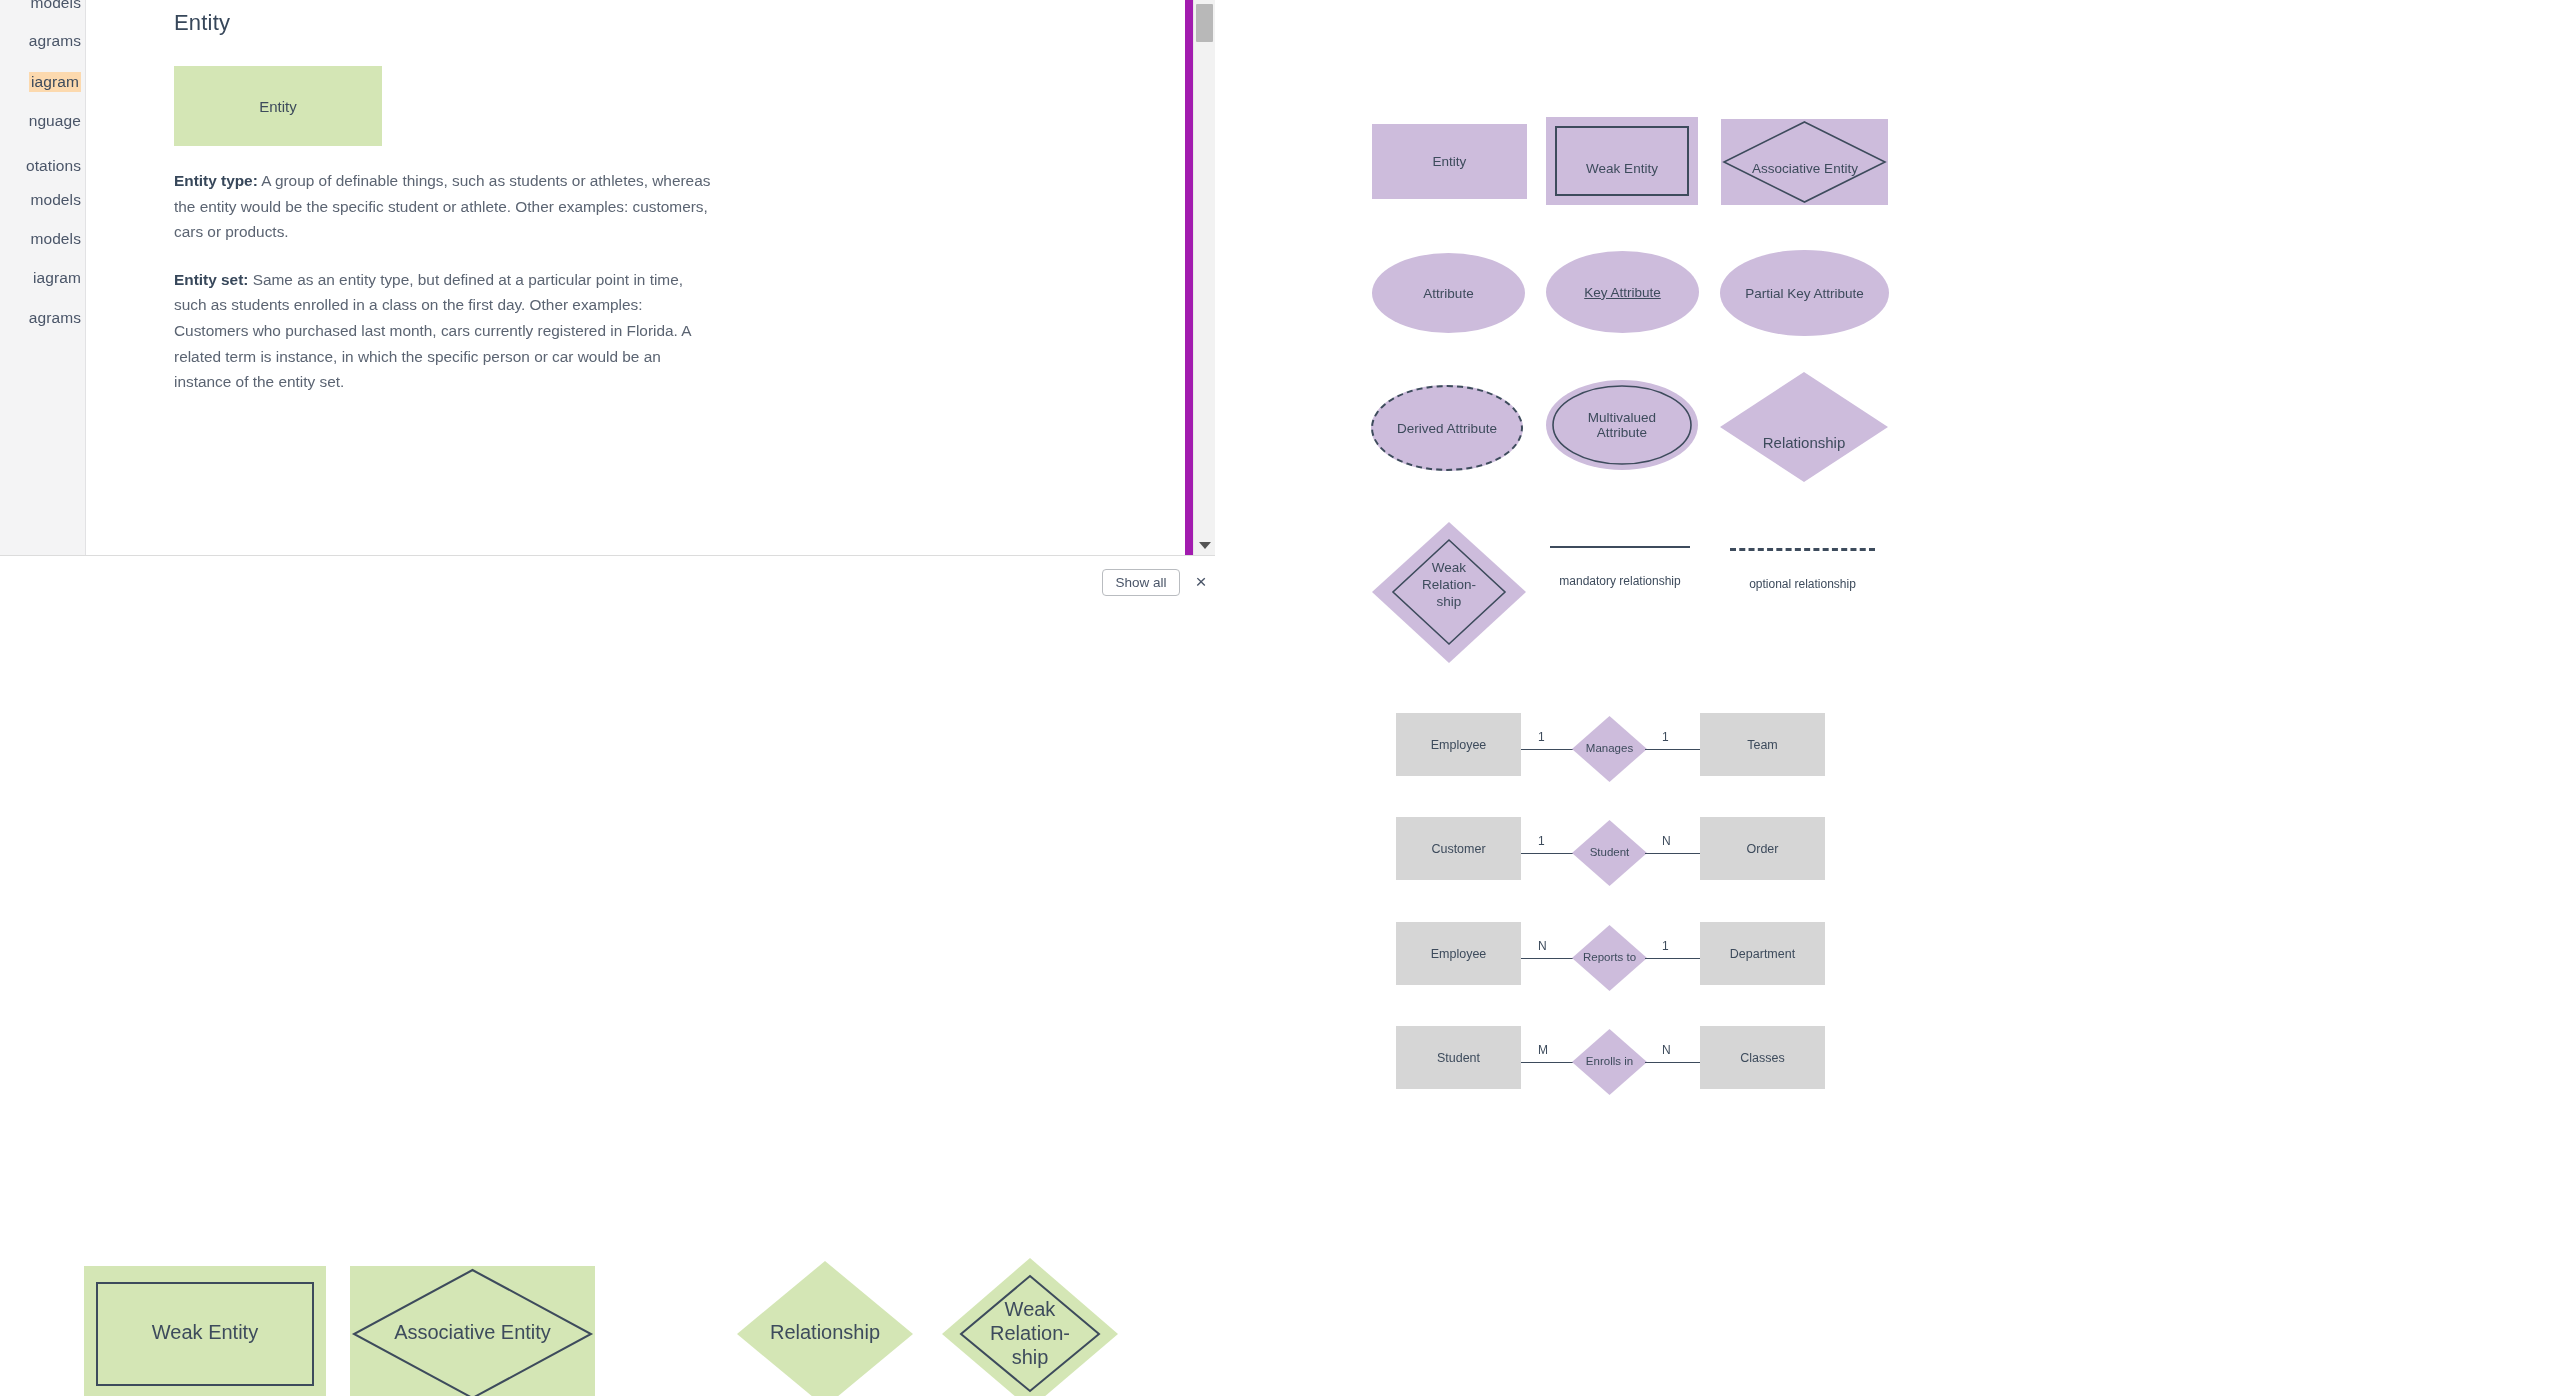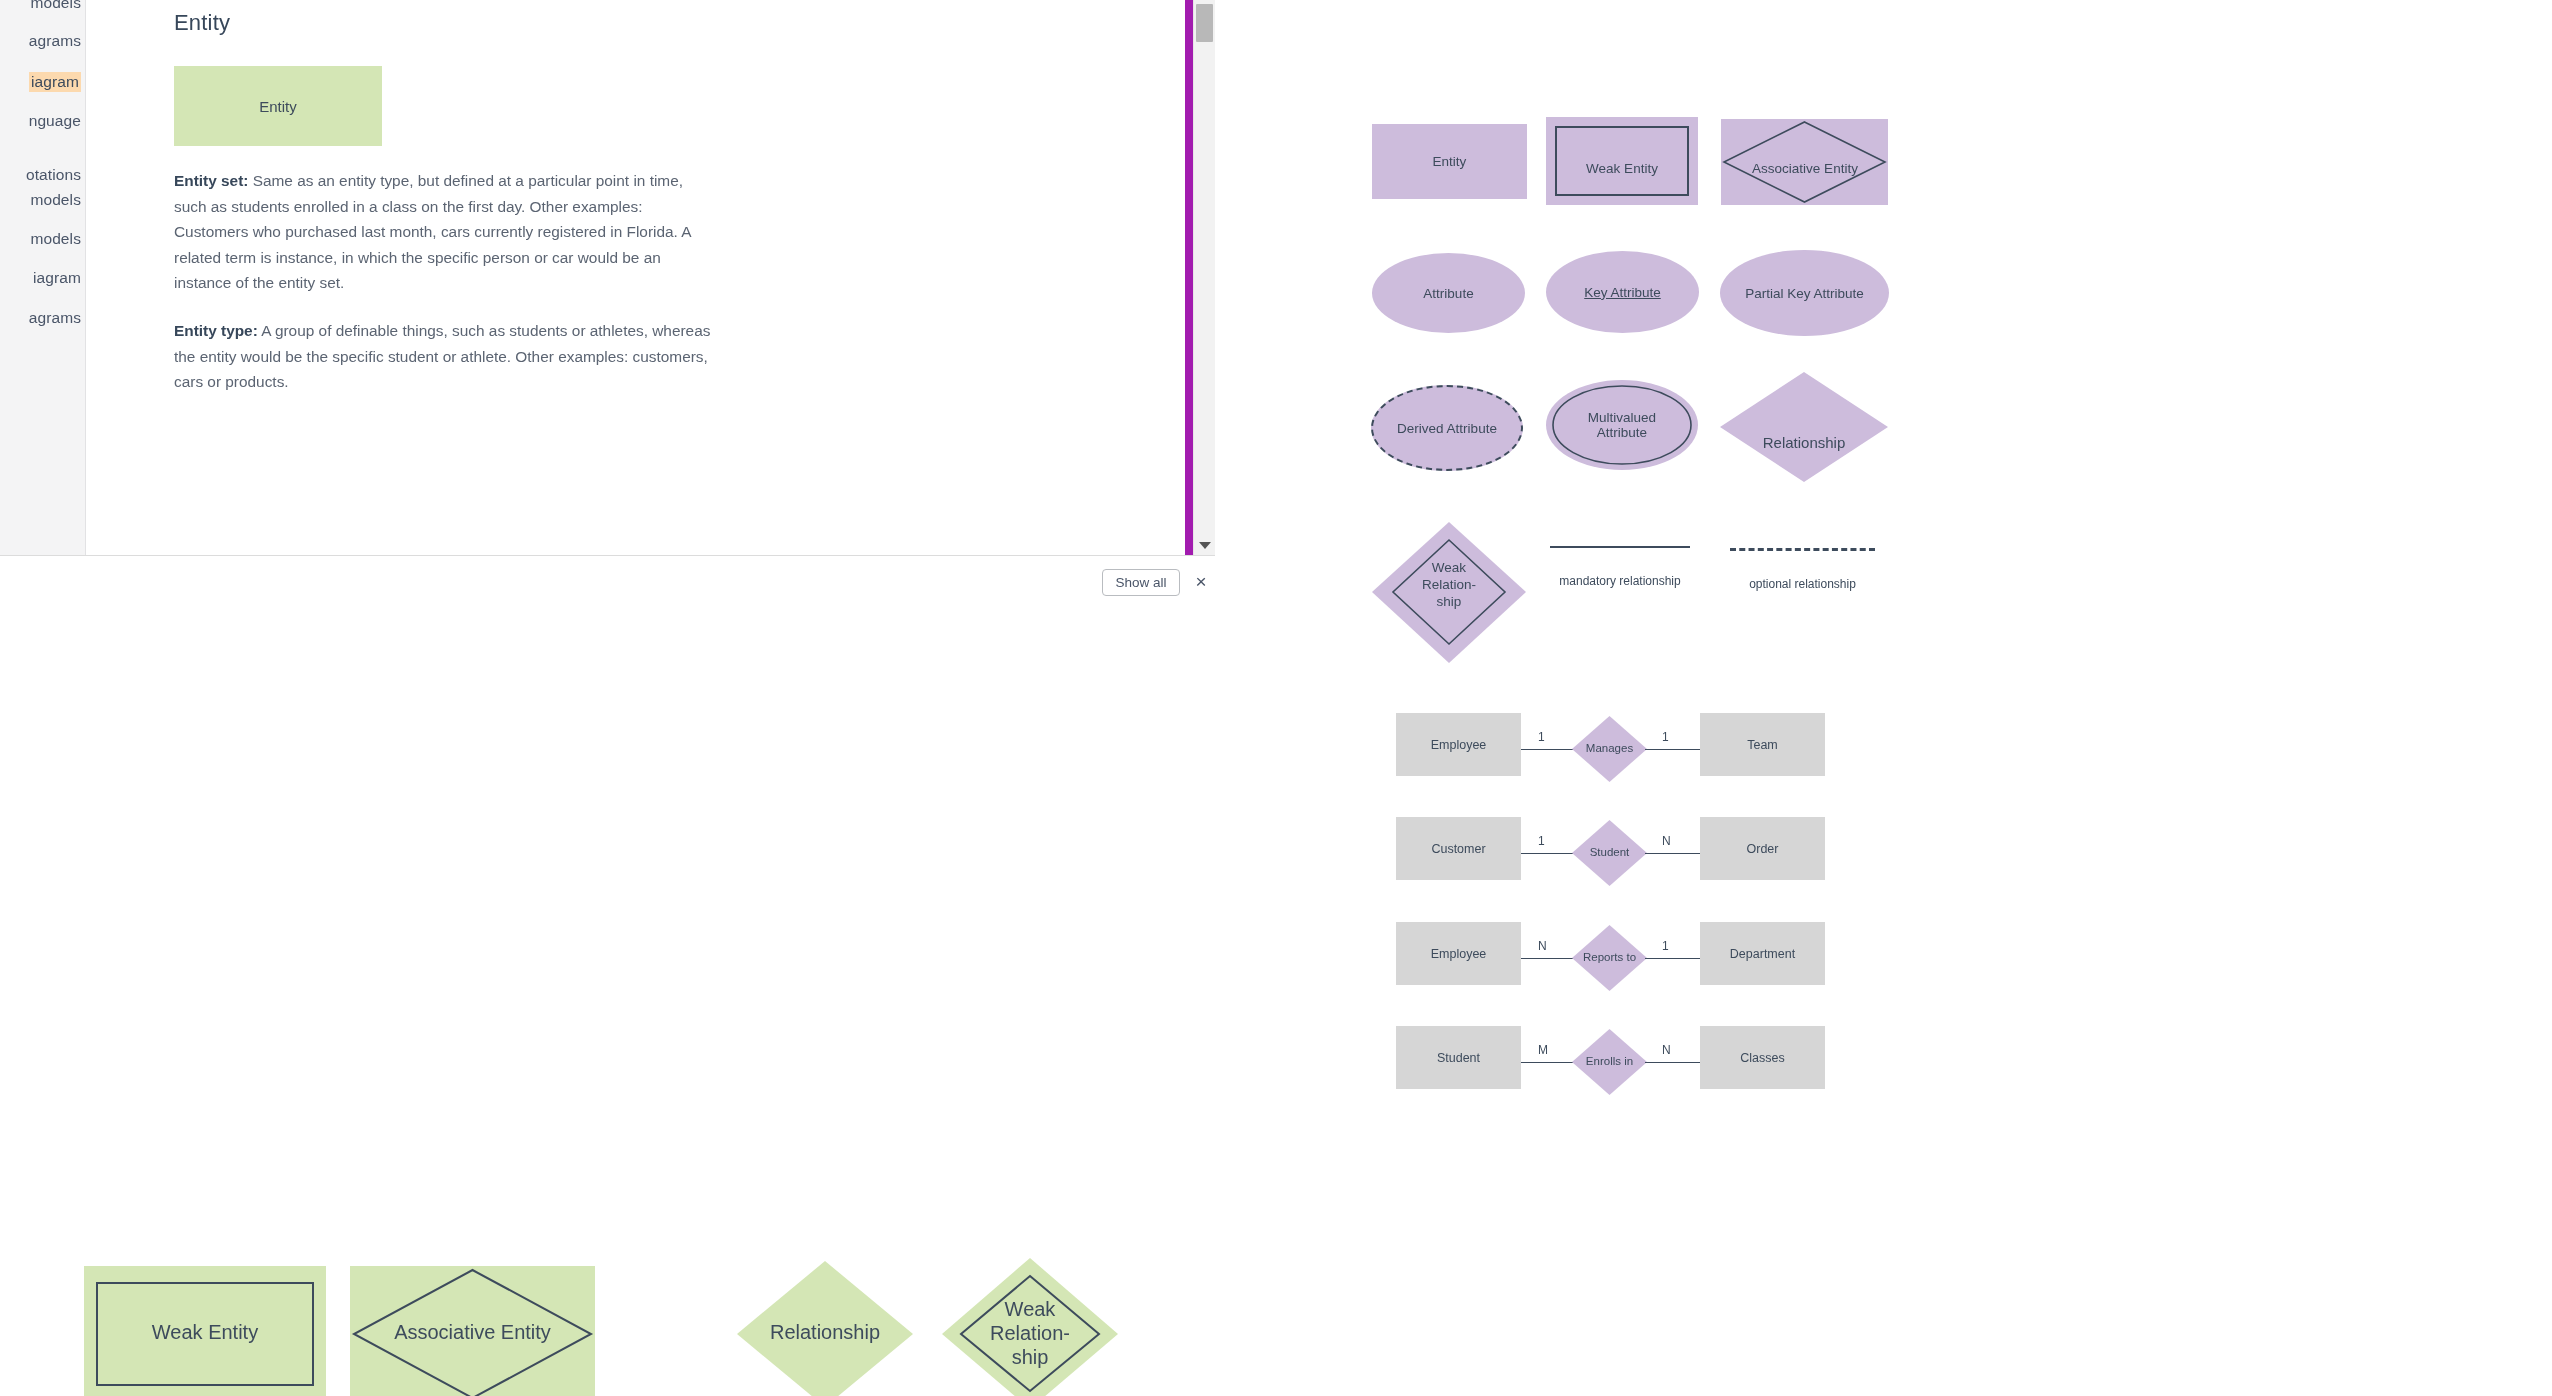--- a/index.html
+++ b/index.html
@@ -108,37 +108,37 @@
 </head>
 <body>
 
 <div id="doc-pane">
 
   <div id="sidebar">
     <div class="side-item" style="top:-6px">models</div>
     <div class="side-item" style="top:32px">agrams</div>
     <div class="side-item active" style="top:72px">iagram</div>
     <div class="side-item" style="top:112px">nguage</div>
-    <div class="side-item" style="top:166px">otations</div>
+    <div class="side-item" style="top:157px">otations</div>
     <div class="side-item" style="top:191px">models</div>
     <div class="side-item" style="top:230px">models</div>
     <div class="side-item" style="top:269px">iagram</div>
     <div class="side-item" style="top:309px">agrams</div>
   </div>
 
   <div id="doc-body">
     <div id="doc-inner">
       <h1 id="doc-title">Entity</h1>
 
       <div class="entity-demo">
         <span>Entity</span>
       </div>
 
+      <p class="doc-p"><b>Entity type:</b><span> A group of definable things, such as students or athletes, whereas the entity would be the specific student or athlete. Other examples: customers, cars or products.</span></p>
       <p class="doc-p"><b>Entity set:</b><span> Same as an entity type, but defined at a particular point in time, such as students enrolled in a class on the first day. Other examples: Customers who purchased last month, cars currently registered in Florida. A related term is instance, in which the specific person or car would be an instance of the entity set.</span></p>
-      <p class="doc-p"><b>Entity type:</b><span> A group of definable things, such as students or athletes, whereas the entity would be the specific student or athlete. Other examples: customers, cars or products.</span></p>
     </div>
   </div>
 
   <div id="doc-scrollbar">
     <div id="doc-scroll-thumb"></div>
     <div id="doc-scroll-arrow"></div>
   </div>
   <div id="doc-bottom-rule"></div>
 </div>
 

